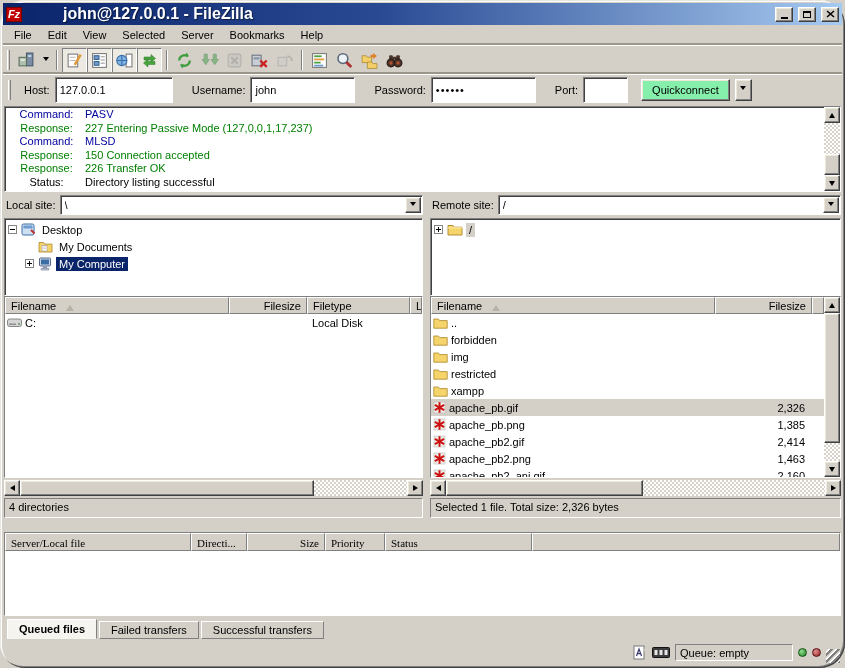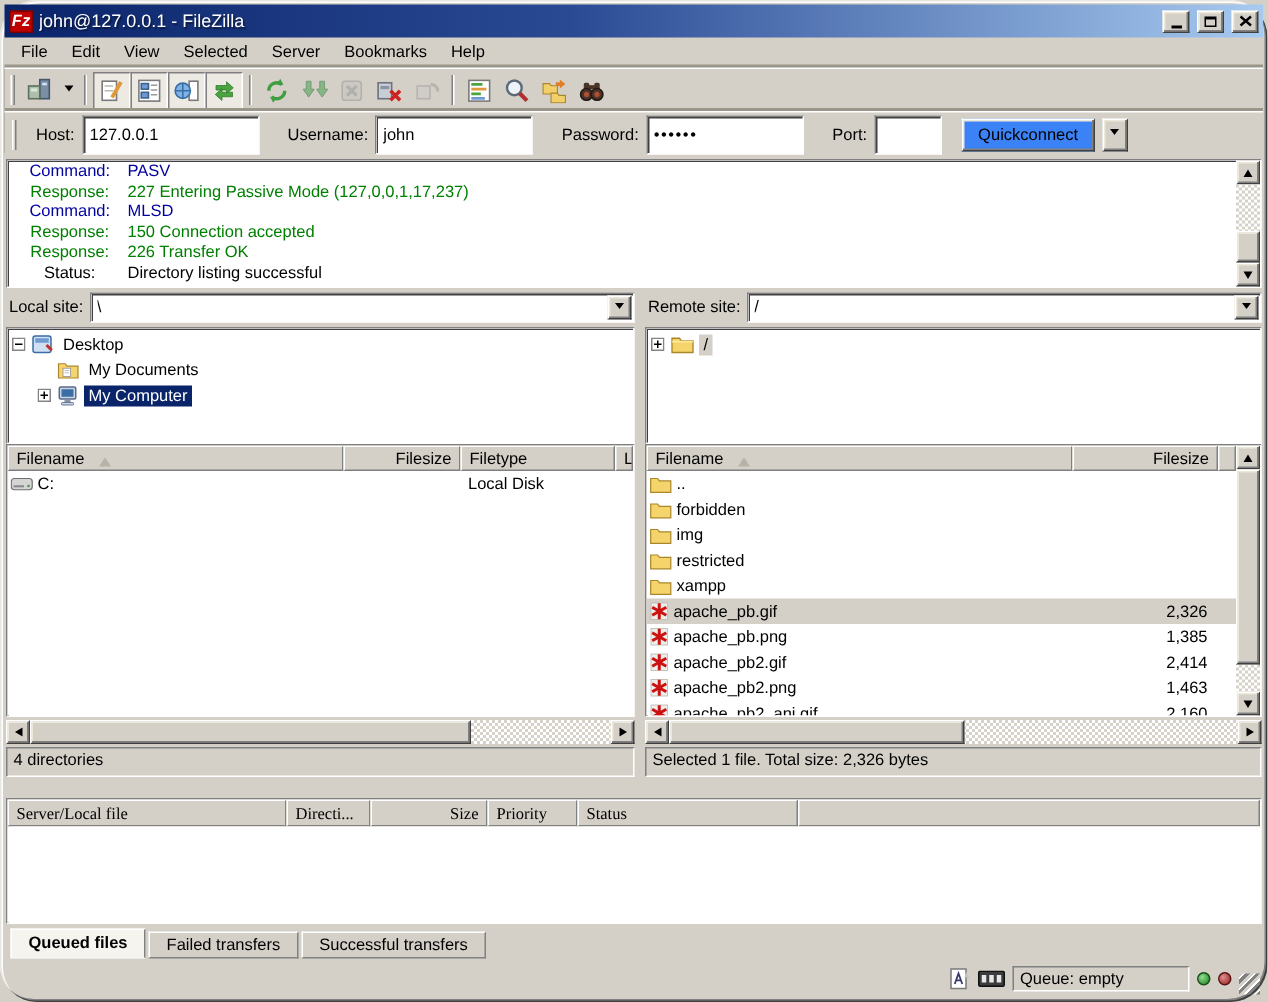--- a/index.html
+++ b/index.html
@@ -13,22 +13,22 @@
                 inset 2px 2px 0 #fff, inset -2px -2px 0 #808080;
     padding: 3px;
     border-radius: 25px;
   }
 
   
   .titlebar { height: 22px; flex: 0 0 22px; background: linear-gradient(90deg,#0a246a 0%,#2a4a94 45%,#a6caf0 100%);
     display: flex; align-items: center; gap: 4px; padding: 0 3px; }
   .app-icon { width: 16px; height: 15px; background: #c00000; color: #fff; font-weight: bold; font-style: italic;
     font-size: 11px; display: flex; align-items: center; justify-content: center; border: 1px solid #7a0000; }
-  .title-text { color: #fff; font-weight: normal; font-size: 12px; flex: 1;
-    text-shadow: 1px 1px 1px rgba(0,0,0,.5); white-space: nowrap; overflow: hidden; }
+  .title-text { color: #fff; font-weight: bold; font-size: 16px; flex: 1;
+    text-shadow: 1px 1px 1px rgba(0,0,0,.5); white-space: nowrap; overflow: hidden; margin-left: 37px; }
   .winbtn { width: 18px; height: 15px; background: #d4d0c8; border: 1px solid; border-color: #fff #404040 #404040 #fff;
     box-shadow: inset -1px -1px 0 #808080, inset 1px 1px 0 #ece9d8; display: flex; align-items: center;
     justify-content: center; margin-left: 1px; cursor: default; padding: 0; }
   .glyph-min { width: 7px; height: 2px; background: #000; margin-top: 7px; }
   .glyph-max { width: 8px; height: 7px; border: 1px solid #000; border-top-width: 2px; }
 
   
   .menubar { height: 20px; flex: 0 0 20px; display: flex; align-items: center; padding-left: 3px; }
   .menu-item { padding: 3px 8px; cursor: default; }
 
@@ -44,21 +44,21 @@
   .tb-dd { width: 13px; height: 25px; display: flex; align-items: center; justify-content: center;
     background: transparent; border: 1px solid transparent; padding: 0; }
   .tri-down { width: 0; height: 0; border: 3px solid transparent; border-top: 4px solid #000; margin-top: 4px; }
 
   
   .quickbar { height: 30px; flex: 0 0 30px; display: flex; align-items: center; gap: 5px; padding: 0 3px;
     border-top: 1px solid #fff; box-shadow: 0 -2px 0 #9a968a; }
   .qc-label { margin-left: 4px; }
   .qc-input { height: 20px; background: #fff; border: 1px solid; border-color: #808080 #fff #fff #808080;
     box-shadow: inset 1px 1px 0 #404040; padding: 12px 4px; font: inherit; }
-  .qc-btn { height: 22px; padding: 0 10px; background: #3b82f6; border: 1px solid;
+  .qc-btn { height: 22px; padding: 0 10px; background: #86efac; border: 1px solid;
     border-color: #fff #404040 #404040 #fff; box-shadow: inset -1px -1px 0 #808080, inset 1px 1px 0 #ece9d8;
     font: inherit; cursor: default; }
   .qc-dd { width: 17px; height: 22px; background: #d4d0c8; border: 1px solid; border-color: #fff #404040 #404040 #fff;
     box-shadow: inset -1px -1px 0 #808080, inset 1px 1px 0 #ece9d8; display: flex; align-items: center;
     justify-content: center; padding: 0; }
 
   
   .sunken { background: #fff; border: 1px solid; border-color: #808080 #fff #fff #808080;
     box-shadow: inset 1px 1px 0 #404040; }
 

